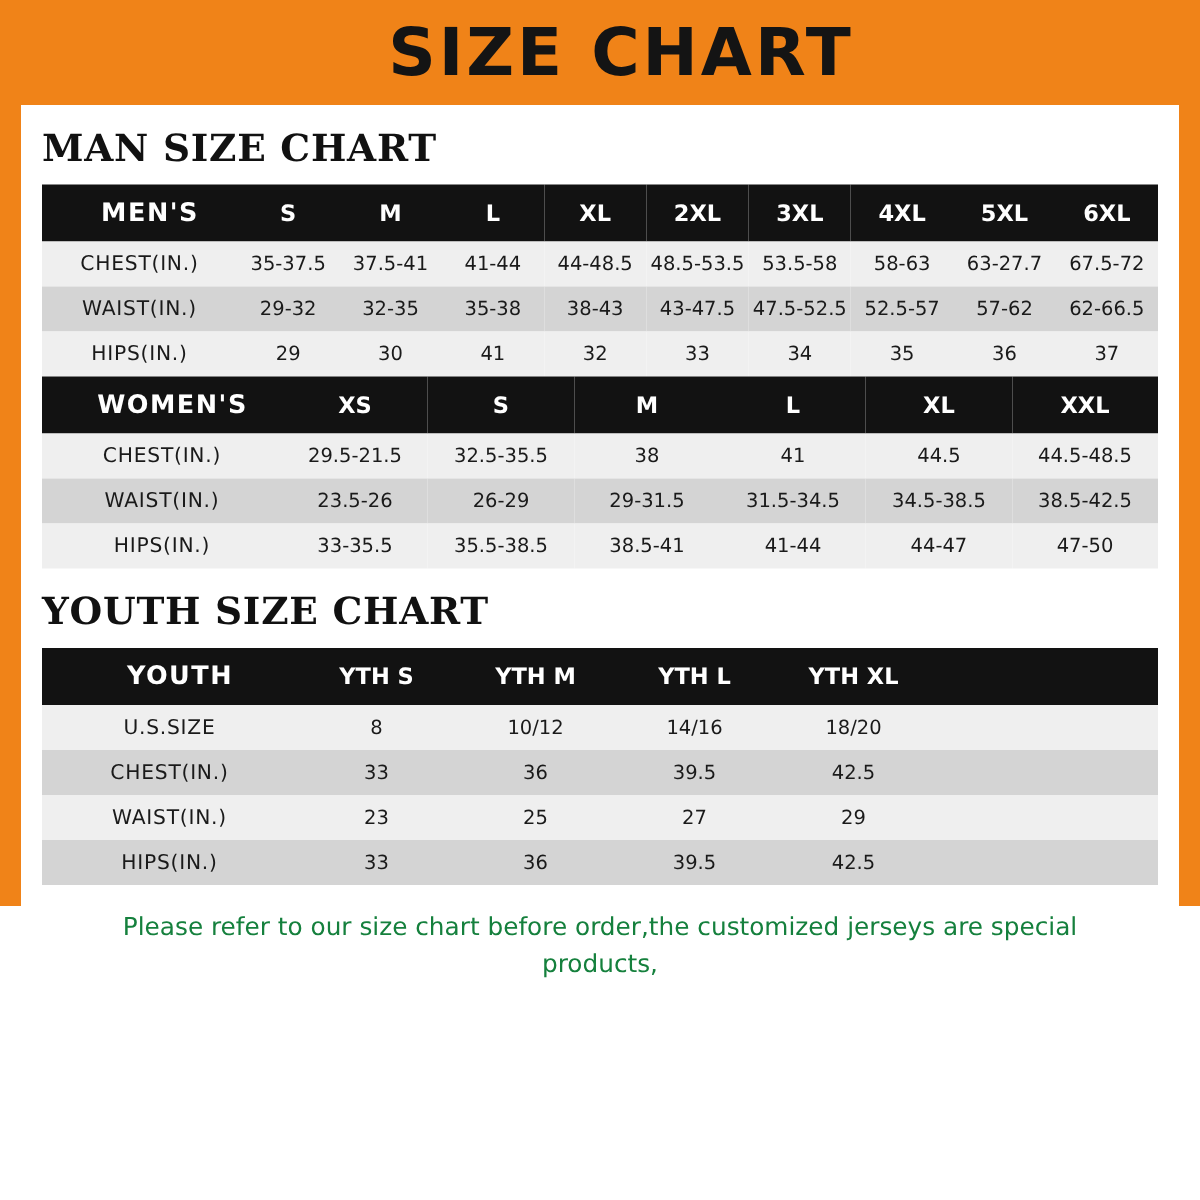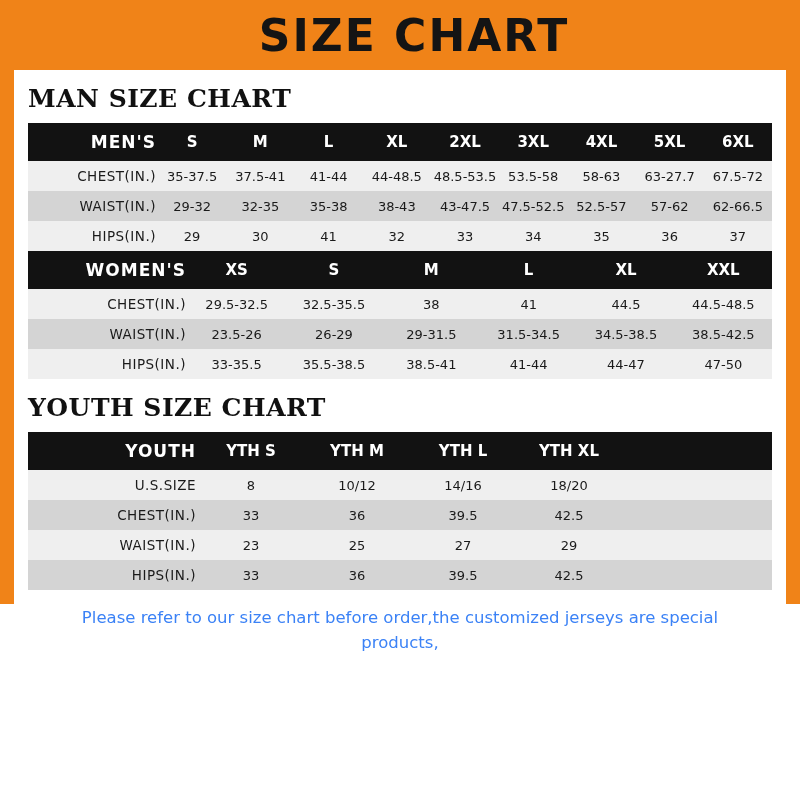--- a/index.html
+++ b/index.html
@@ -62,52 +62,52 @@
   table.size-table th {
     background: #121212;
     color: #ffffff;
     font-weight: bold;
     font-size: 15px;
     padding: 9px 2px;
     text-align: center;
     font-family: "DejaVu Sans", sans-serif;
   }
   table.size-table th.first-col {
-    text-align: right;
+    text-align: center;
     padding-left: 16px;
     font-size: 17px;
     letter-spacing: 1px;
   }
   table.size-table td {
     text-align: center;
     font-size: 13px;
     color: #1a1a1a;
     padding: 7px 2px;
     font-family: "DejaVu Sans", sans-serif;
   }
   table.size-table td.first-col {
-    text-align: right;
+    text-align: center;
     font-size: 13.5px;
     letter-spacing: 0.5px;
   }
   tr.row-light td { background: #efefef; }
   tr.row-dark td { background: #d4d4d4; }
 
   
   .men-col-0 { width: 130px; }
   
   .women-col-0 { width: 160px; }
   
   .youth-col-0 { width: 170px; }
 
   .footer-note {
     margin-top: 16px;
     padding: 0 20px;
     text-align: center;
-    color: #3b82f6;
+    color: #15803d;
     font-size: 16.5px;
     line-height: 1.5;
     font-family: "DejaVu Sans", sans-serif;
   }
   .footer-line { display: block; }
 </style>
 </head>
 <body>
 
 <div class="page">
@@ -203,21 +203,21 @@
           <th>S</th>
           <th>M</th>
           <th>L</th>
           <th>XL</th>
           <th>XXL</th>
         </tr>
       </thead>
       <tbody>
         <tr class="row-light">
           <td class="first-col">CHEST(IN.)</td>
-          <td>29.5-32.5</td>
+          <td>29.5-21.5</td>
           <td>32.5-35.5</td>
           <td>38</td>
           <td>41</td>
           <td>44.5</td>
           <td>44.5-48.5</td>
         </tr>
         <tr class="row-dark">
           <td class="first-col">WAIST(IN.)</td>
           <td>23.5-26</td>
           <td>26-29</td>

